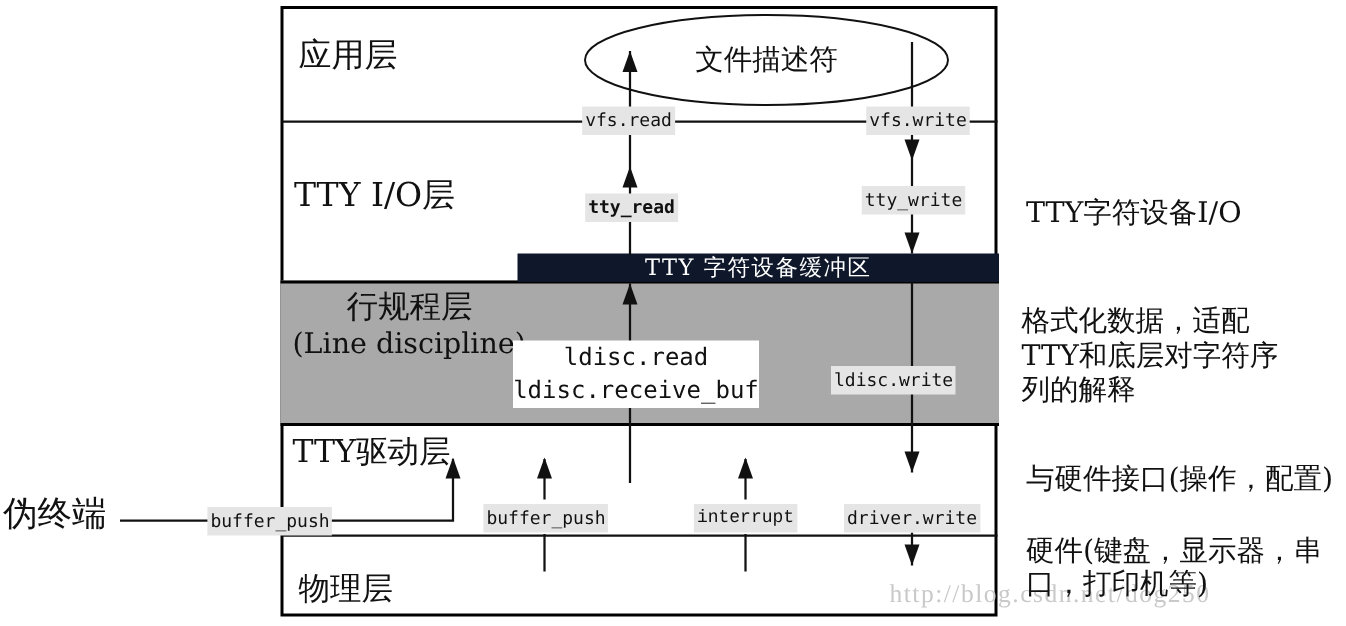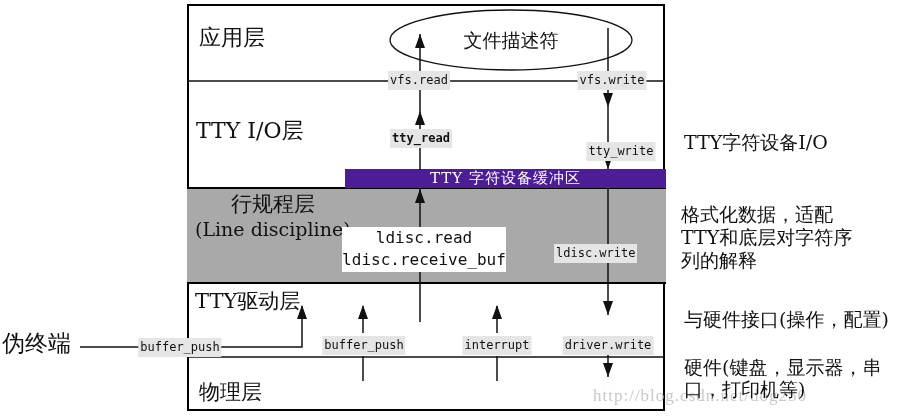--- a/index.html
+++ b/index.html
@@ -27,21 +27,21 @@
   #watermark{left:593px;top:386px;font-family:"DejaVu Sans Mono","Liberation Mono",monospace;
     font-size:17px;letter-spacing:1px;z-index:1;white-space:nowrap;}
 </style>
 </head>
 <body>
 
 <div id="stage">
 
   <div class="abs" id="main-box"></div>
   <div class="abs" id="gray-band" style="background:#a9a9a9;"></div>
-  <div class="abs" id="buffer-bar" style="background:#4c1d95;">TTY 字符设备缓冲区</div>
+  <div class="abs" id="buffer-bar" style="background:#0f172a;">TTY 字符设备缓冲区</div>
 
   <svg class="abs" id="wires" viewBox="0 0 897 417">
     <g stroke="#111" stroke-width="1.5" fill="none">
 
       <line x1="188" y1="81" x2="665" y2="81"></line>
       <line x1="188" y1="357" x2="665" y2="357"></line>
 
       <ellipse cx="511" cy="40" rx="121" ry="30" stroke-width="1.3"></ellipse>
 
       <line x1="420" y1="34" x2="420" y2="170"></line>
@@ -82,31 +82,31 @@
   <div class="abs anno" style="left:195px;top:218px;">(Line discipline)</div>
   <div class="abs cjk" style="left:195px;top:289px;">TTY驱动层</div>
   <div class="abs cjk" style="left:199px;top:364px;margin-top:16px;">物理层</div>
 
   <div class="abs cjk" style="left:2px;top:331px;font-size:23px;">伪终端</div>
   <div class="abs anno center" style="left:511px;top:29px;">文件描述符</div>
 
   <div class="abs mono center" style="left:419px;top:71px;">vfs.read</div>
   <div class="abs mono center" style="left:612px;top:71px;">vfs.write</div>
   <div class="abs mono center" style="left:421px;top:129px;font-weight:bold;">tty_read</div>
-  <div class="abs mono center" style="left:609px;top:142px;margin-left:12px;">tty_write</div>
+  <div class="abs mono center" style="left:609px;top:124px;">tty_write</div>
 
   <div class="abs" id="ldisc-read-box">
     <div>ldisc.read</div>
     <div>ldisc.receive_buf</div>
   </div>
   <div class="abs mono" style="left:554px;top:244px;">ldisc.write</div>
 
   <div class="abs mono center" style="left:180px;top:338px;">buffer_push</div>
   <div class="abs mono center" style="left:364px;top:336px;">buffer_push</div>
-  <div class="abs mono center" style="left:497px;top:336px;">interrupt</div>
+  <div class="abs mono center" style="left:497px;top:336px;font-family:Liberation Mono, monospace;">interrupt</div>
   <div class="abs mono center" style="left:608px;top:336px;">driver.write</div>
 
   <div class="abs anno" style="left:684px;top:131px;">TTY字符设备I/O</div>
   <div class="abs anno" style="left:681px;top:203px;">
     <div>格式化数据，适配</div>
     <div>TTY和底层对字符序</div>
     <div>列的解释</div>
   </div>
   <div class="abs anno" style="left:684px;top:308px;">与硬件接口(操作，配置)</div>
   <div class="abs anno" style="left:684px;top:356px;line-height:22px;">

